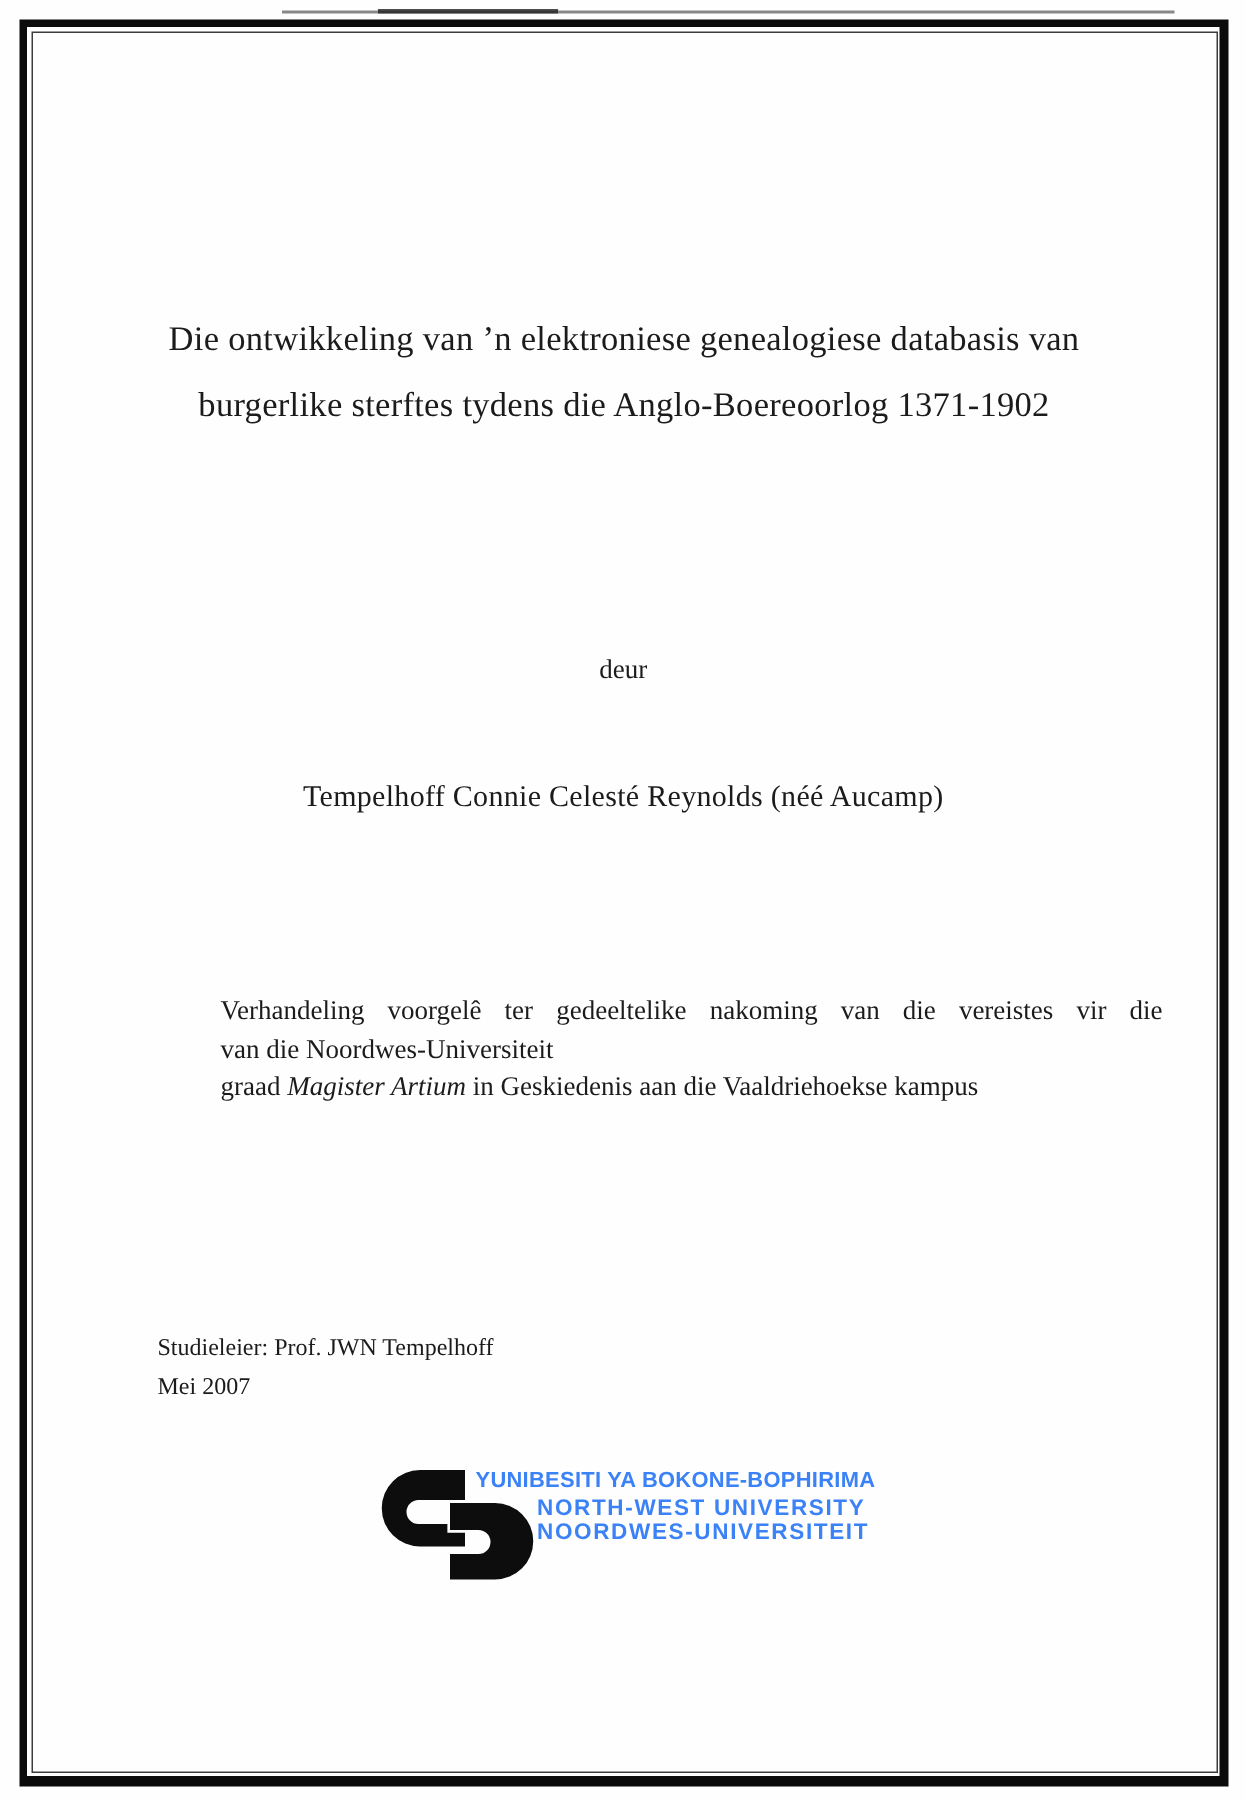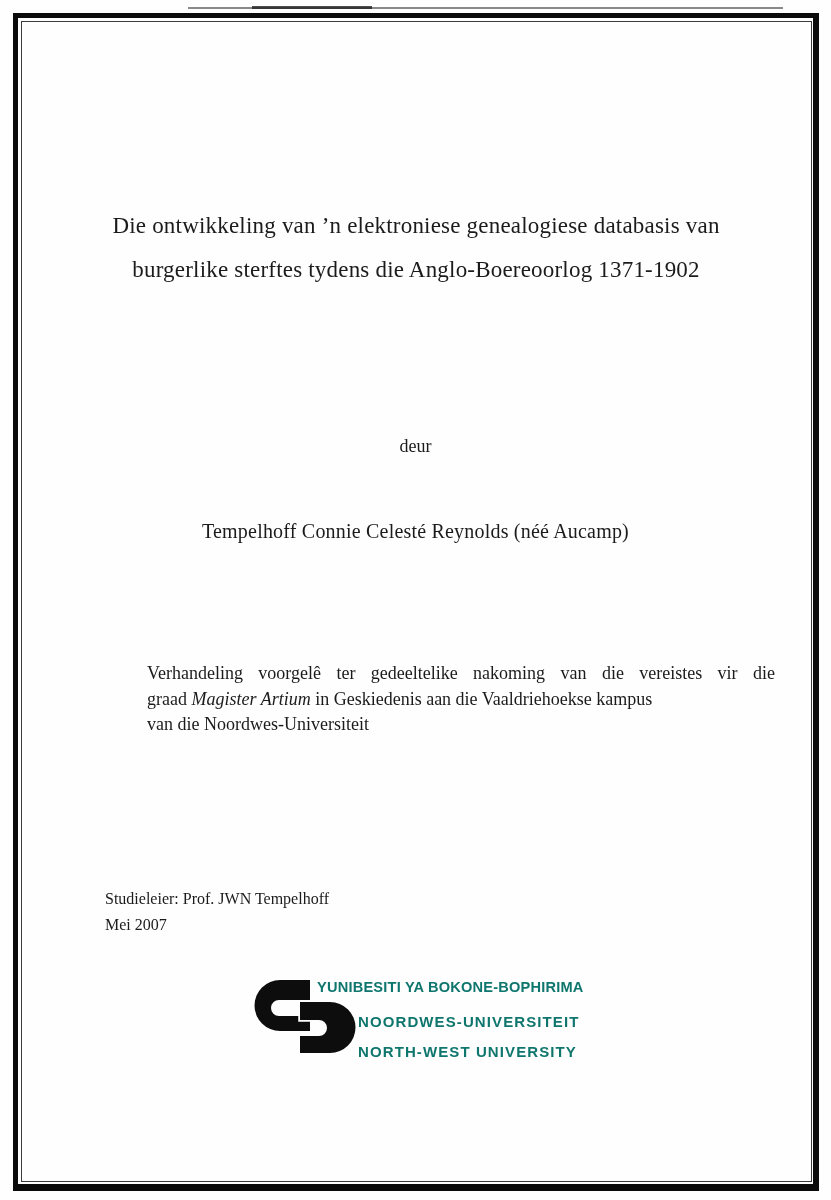--- a/index.html
+++ b/index.html
@@ -86,25 +86,25 @@
     top: 972px; left: 253px; width: 340px; height: 88px;
   }
   .logo-mark {
     position: absolute;
     top: 0; left: 0;
   }
   .logo-text {
     position: absolute;
     font-family: "Liberation Sans", "DejaVu Sans", sans-serif;
     font-weight: 600;
-    color: #0f766e;
+    color: #3b82f6;
     white-space: nowrap;
   }
   .logo-line1 { top: 7px;  left: 64px;  font-size: 14.6px; letter-spacing: .2px; }
-  .logo-line2 { top: 25px; left: 105px; font-size: 15px;   letter-spacing: 1.1px; margin-top: 46px; }
+  .logo-line2 { top: 25px; left: 105px; font-size: 15px;   letter-spacing: 1.1px; }
   .logo-line3 { top: 41px; left: 105px; font-size: 15px;   letter-spacing: 1.1px; }
 </style>
 </head>
 <body>
 
 <div class="page">
 
   <div class="scan-artifact-1"></div>
   <div class="scan-artifact-2"></div>
   <div class="border-outer"></div>
@@ -114,22 +114,22 @@
     <div>Die ontwikkeling van ’n elektroniese genealogiese databasis van</div>
     <div>burgerlike sterftes tydens die Anglo-Boereoorlog 1371-1902</div>
   </div>
 
   <div class="byline">deur</div>
 
   <div class="author">Tempelhoff Connie Celesté Reynolds (néé Aucamp)</div>
 
   <div class="statement">
     <div class="justified">Verhandeling voorgelê ter gedeeltelike nakoming van die vereistes vir die</div>
+    <div>van die Noordwes-Universiteit</div>
     <div><span>graad </span><span class="italic">Magister Artium</span><span> in Geskiedenis aan die Vaaldriehoekse kampus</span></div>
-    <div>van die Noordwes-Universiteit</div>
   </div>
 
   <div class="supervisor-block">
     <div>Studieleier: Prof. JWN Tempelhoff</div>
     <div>Mei 2007</div>
   </div>
 
   <div class="logo-block">
     <svg class="logo-mark" width="104" height="84" viewBox="0 0 104 84" xmlns="http://www.w3.org/2000/svg">
 

